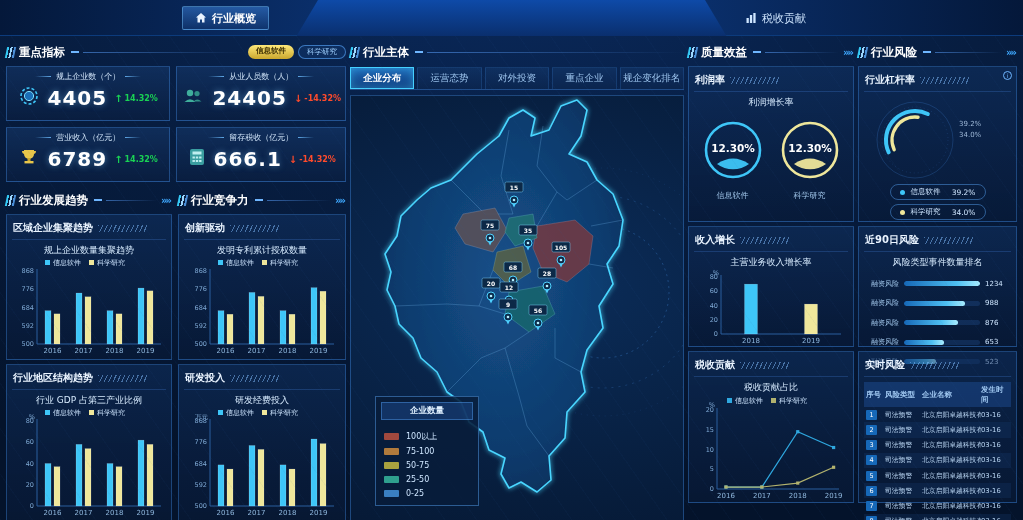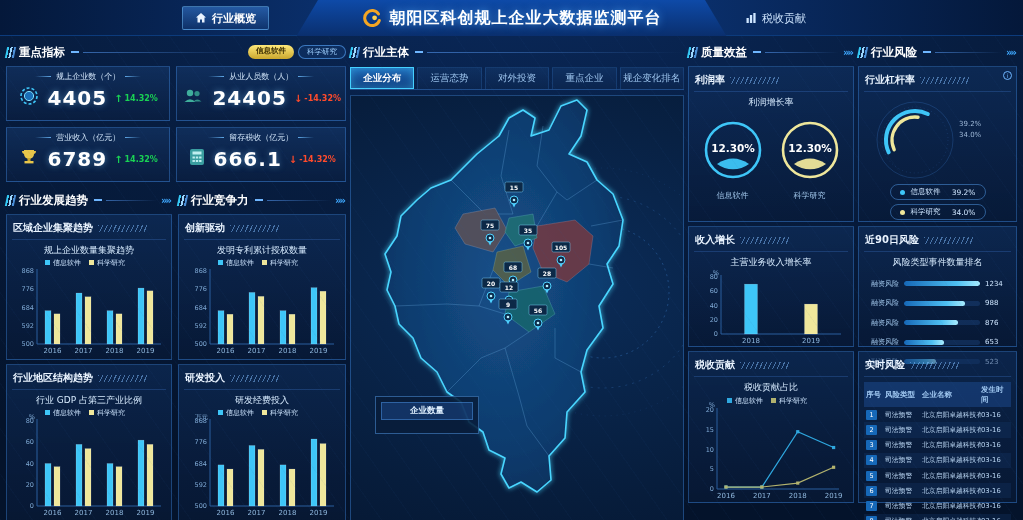--- a/index.html
+++ b/index.html
@@ -119,27 +119,20 @@
 <div class="page">
 
   <header class="hdr">
     <div class="title-band"></div>
     <div class="nav-btn nav-left active">
       <svg width="12" height="12" viewBox="0 0 12 12">
         <path d="M6 1 L11 5.5 L9.5 5.5 L9.5 10.5 L7 10.5 L7 7.5 L5 7.5 L5 10.5 L2.5 10.5 L2.5 5.5 L1 5.5 Z" fill="#eaf4ff"></path>
       </svg>
       <span>行业概览</span>
     </div>
-    <div class="title-wrap">
-      <svg width="20" height="20" viewBox="0 0 20 20">
-        <path d="M16.5 6 A7.5 7.5 0 1 0 17.3 12.5" fill="none" stroke="#f5a623" stroke-width="3" stroke-linecap="round"></path>
-        <circle cx="12.6" cy="9.8" r="2.4" fill="#ffd14d"></circle>
-      </svg>
-      <h1>朝阳区科创规上企业大数据监测平台</h1>
-    </div>
     <div class="nav-btn nav-right">
       <svg width="12" height="12" viewBox="0 0 12 12">
         <rect x="1.5" y="6" width="2.3" height="5" fill="#cfe6ff"></rect>
         <rect x="4.9" y="3" width="2.3" height="8" fill="#cfe6ff"></rect>
         <rect x="8.3" y="1" width="2.3" height="10" fill="#cfe6ff"></rect>
       </svg>
       <span>税收贡献</span>
     </div>
   </header>
 
@@ -519,20 +512,42 @@
               <rect x="178" y="209" width="18" height="10" rx="1.5" fill="#0c2947" stroke="rgba(130,215,255,.75)" stroke-width="0.6"></rect>
               <text x="187" y="216.5" text-anchor="middle" style="font-size:6px;fill:#fff;font-weight:bold;font-family:'DejaVu Sans',sans-serif">56</text>
               <circle cx="187" cy="227" r="4" fill="rgba(10,40,70,.9)" stroke="#4fd2ff" stroke-width="1"></circle>
               <circle cx="187" cy="227" r="1.3" fill="#b5efff"></circle>
               <path d="M185 230.5 L189 230.5 L187 234.5 Z" fill="#4fd2ff"></path>
             </g>
           </g>
       </svg>
       <div class="legend-box">
         <div class="legend-title">企业数量</div>
+        <div id="legendRows">
+            <div class="legend-row">
+              <span class="legend-swatch" style="background:#a1493e"></span>
+              <span>100以上</span>
+            </div>
+            <div class="legend-row">
+              <span class="legend-swatch" style="background:#b07a3c"></span>
+              <span>75-100</span>
+            </div>
+            <div class="legend-row">
+              <span class="legend-swatch" style="background:#a9a23f"></span>
+              <span>50-75</span>
+            </div>
+            <div class="legend-row">
+              <span class="legend-swatch" style="background:#2fa08e"></span>
+              <span>25-50</span>
+            </div>
+            <div class="legend-row">
+              <span class="legend-swatch" style="background:#3a7fc1"></span>
+              <span>0-25</span>
+            </div>
+          </div>
       </div>
     </div>
   </div>
 
   <div class="col col-q">
     <div class="sec-head">
       <span class="sh-icon"></span>
       <span class="sh-title">质量效益</span>
       <span class="sh-dash"></span>
       <span class="sh-line"></span>

